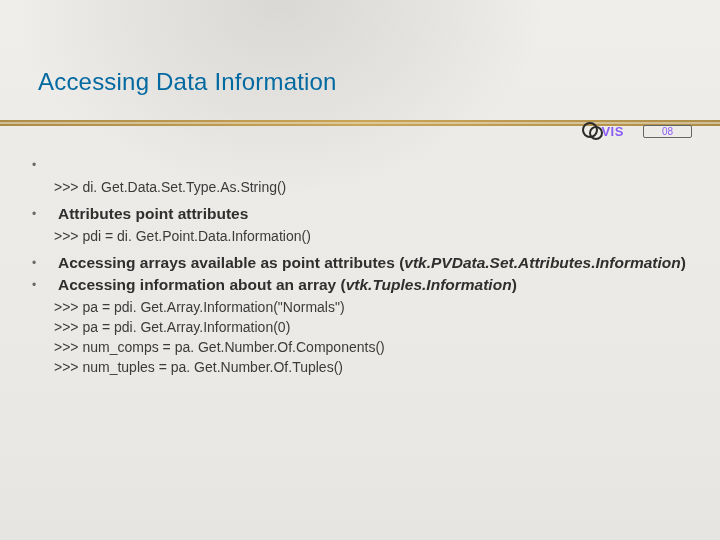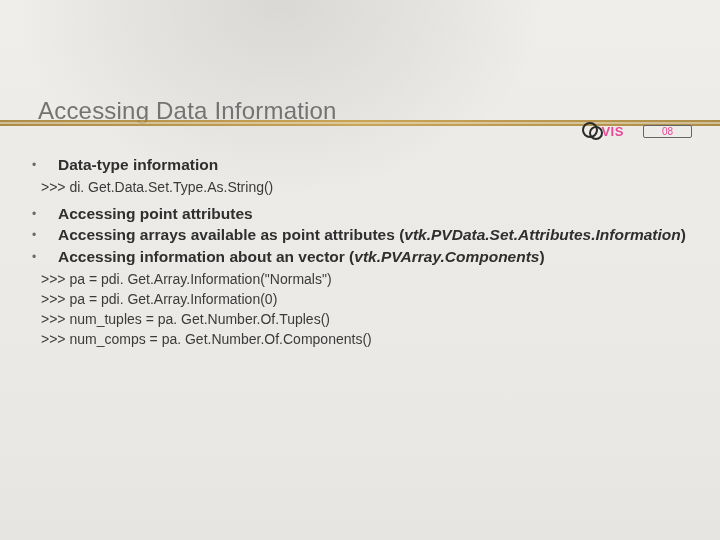--- a/index.html
+++ b/index.html
@@ -12,42 +12,42 @@
       linear-gradient(to bottom,
         #efeeea 0%,
         #ecebe7 30%,
         #eae9e5 70%,
         #e6e5e1 100%);
     color:#3a3a3a;
   }
   .title{
     position:absolute;
     left:38px;
-    top:97px;
+    top:68px;
     font-size:24px;
-    color:#737373;
+    color:#0369a1;
     letter-spacing:0.2px;
   }
   .hr{
     position:absolute;
     left:0;right:0;top:120px;height:6px;
     background:linear-gradient(to right,#a27c2d 0%,#c49a3f 50%,#a27c2d 100%);
     opacity:0.85;
   }
   .hr .line{
     position:absolute;left:0;right:0;top:2px;height:2px;
     background:#f6f0df;opacity:0.5;
   }
   .logo{
     position:absolute;
     right:28px;top:117px;
     width:110px;height:28px;
     display:flex;align-items:center;
     gap:17px;
-    color:#ec4899;
+    color:#8b5cf6;
   }
   .logo .glyph{
     width:22px;height:22px;position:relative;
   }
   .logo .glyph:before,.logo .glyph:after{
     content:"";position:absolute;border:2px solid #2b2b2b;border-radius:50%;
   }
   .logo .glyph:before{left:0;top:2px;width:12px;height:12px;}
   .logo .glyph:after{left:7px;top:6px;width:10px;height:10px;}
   .logo .txt{font-size:13px;font-weight:600;letter-spacing:0.5px;}
@@ -62,21 +62,21 @@
   }
   .bullet{
     width:26px;flex:0 0 26px;
     color:#6a6a6a;font-size:12px;line-height:20px;text-align:left;
   }
   .b-heading{
     font-size:15.5px;font-weight:700;color:#2f2f2f;line-height:20px;
   }
   .b-heading .ital{font-style:italic;font-weight:700;text-align:right;}
   .code{
-    margin-left:9px;
+    margin-left:22px;
     font-size:14px;
     color:#3b3b3b;
     line-height:20px;
     padding:1px 0 7px 0;
   }
   .code .ln{display:block;}
   .sp-top{margin-top:2px;}
 </style>
 </head>
 <body>
@@ -90,48 +90,48 @@
 <div class="logo">
   <div class="glyph"></div>
   <span class="txt">VIS</span>
   <span class="yr">08</span>
 </div>
 
 <div class="content">
 
   <div class="bullet-row">
     <div class="bullet">•</div>
-    <div class="b-heading">
-      <span>Data-type information</span>
-    </div>
   </div>
   <div class="code">
     <span class="ln">&gt;&gt;&gt; di. Get.Data.Set.Type.As.String()</span>
   </div>
 
   <div class="bullet-row">
     <div class="bullet">•</div>
     <div class="b-heading">
-      <span>Accessing point attributes</span>
+      <span>Attributes point attributes</span>
     </div>
+  </div>
+  <div class="code">
+    <span class="ln">&gt;&gt;&gt; pdi = di. Get.Point.Data.Information()</span>
   </div>
 
   <div class="bullet-row">
     <div class="bullet">•</div>
     <div class="b-heading">
       <span>Accessing arrays available as point attributes (</span><span class="ital">vtk.PVData.Set.Attributes.Information</span><span>)</span>
     </div>
   </div>
 
   <div class="bullet-row sp-top">
     <div class="bullet">•</div>
     <div class="b-heading">
-      <span>Accessing information about an vector (</span><span class="ital">vtk.PVArray.Components</span><span>)</span>
+      <span>Accessing information about an array (</span><span class="ital">vtk.Tuples.Information</span><span>)</span>
     </div>
   </div>
   <div class="code">
     <span class="ln">&gt;&gt;&gt; pa = pdi. Get.Array.Information("Normals")</span>
     <span class="ln">&gt;&gt;&gt; pa = pdi. Get.Array.Information(0)</span>
+    <span class="ln">&gt;&gt;&gt; num_comps = pa. Get.Number.Of.Components()</span>
     <span class="ln">&gt;&gt;&gt; num_tuples = pa. Get.Number.Of.Tuples()</span>
-    <span class="ln">&gt;&gt;&gt; num_comps = pa. Get.Number.Of.Components()</span>
   </div>
 
 </div>
 
 </body></html>

